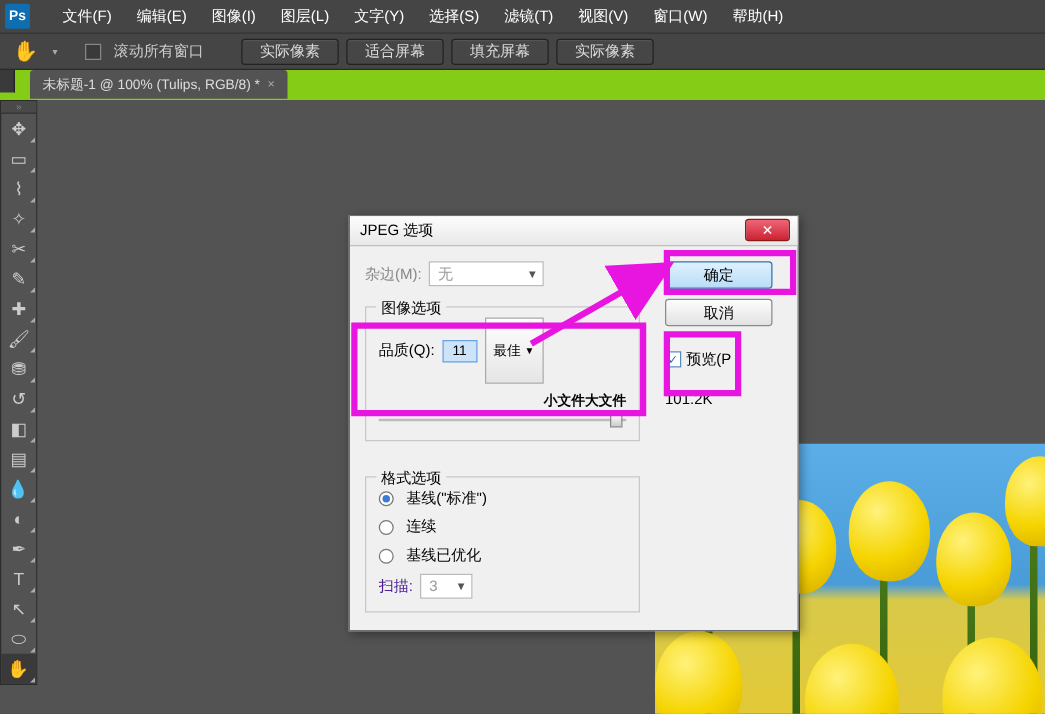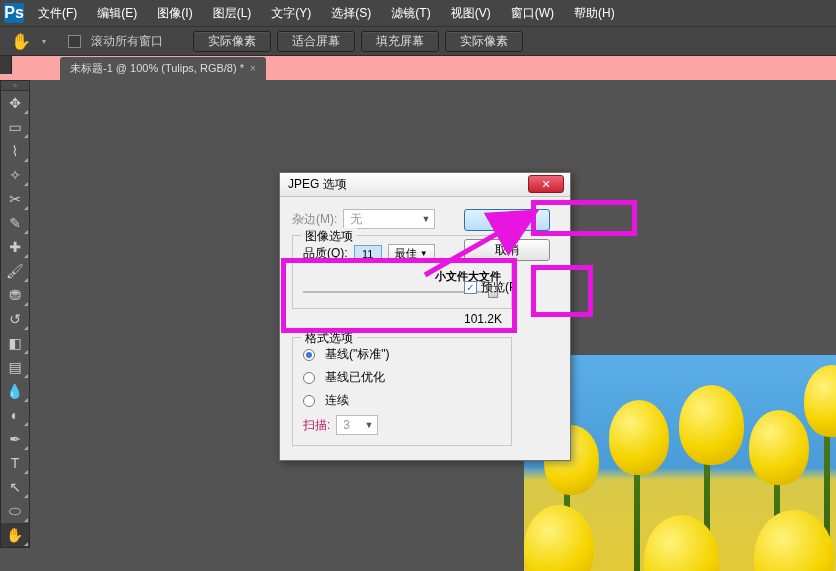--- a/index.html
+++ b/index.html
@@ -1,31 +1,31 @@
 <!DOCTYPE html>
 <html><head>
 <meta charset="utf-8">
 <style>
 * { margin: 0; padding: 0; box-sizing: border-box; font-family: "Microsoft YaHei", Arial, sans-serif; }
 body { background: #535353; color: #ccc; width: 836px; height: 571px; overflow: hidden; position: relative; }
 
 
 .menubar { background: #454545; height: 26px; display: flex; align-items: center; padding-left: 4px; font-size: 12px; }
-.ps-icon { width: 20px; height: 20px; background: #0f6eaf; color: #fff; display: flex; align-items: center; justify-content: center; font-weight: bold; font-size: 16px; margin-right: 4px; border-radius: 2px; }
+.ps-icon { width: 20px; height: 20px; background: #0f6eaf; color: #fff; display: flex; align-items: center; justify-content: center; font-weight: bold; font-size: 11px; margin-right: 16px; border-radius: 2px; }
 .menubar .menu-item { padding: 0 10px; color: #ffffff; cursor: pointer; }
 
 
 .optionsbar { background: #454545; height: 30px; display: flex; align-items: center; padding-left: 10px; border-top: 1px solid #333; border-bottom: 1px solid #2a2a2a; font-size: 12px; gap: 6px; }
 .hand-icon { width: 22px; height: 22px; display: flex; align-items: center; justify-content: center; color: #ddd; font-size: 16px; margin-right: 4px; }
 .tiny-tri { width: 8px; height: 16px; color: #aaa; font-size: 8px; display: flex; align-items: center; }
 .checkbox { width: 13px; height: 13px; border: 1px solid #888; background: #3a3a3a; margin-right: 4px; }
 .opt-btn { background: #464646; border: 1px solid #222; color: #ddd; padding: 1px 14px; font-size: 12px; border-radius: 3px; box-shadow: inset 0 1px 0 rgba(255,255,255,0.08); }
 
 
-.tabbar { background: #fca5a5; height: 24px; display: flex; align-items: flex-end; padding-left: 60px; }
+.tabbar { background: #84cc16; height: 24px; display: flex; align-items: flex-start; padding-left: 24px; }
 .tab { background: #535353; color: #ddd; font-size: 11px; padding: 4px 10px; border-top-left-radius: 3px; border-top-right-radius: 3px; display: flex; align-items: center; gap: 6px; }
 .tab .x { font-size: 10px; color: #aaa; }
 
 
 .left-strip { position: absolute; left: 0; top: 56px; width: 12px; height: 18px; background: #3a3a3a; border-right: 1px solid #222; }
 
 
 .tools { position: absolute; left: 0; top: 80px; width: 30px; background: #535353; border: 1px solid #2c2c2c; display: flex; flex-direction: column; }
 .tools .grip { height: 10px; background: #494949; border-bottom: 1px solid #333; display:flex; align-items:center; justify-content:center; color:#888; font-size:8px; }
 .tools .tool { height: 24px; display: flex; align-items: center; justify-content: center; color: #ccc; font-size: 14px; cursor: pointer; position: relative; }
@@ -34,39 +34,39 @@
 
 
 .canvas { position: absolute; left: 30px; top: 80px; right: 0; bottom: 0; background: #535353; }
 
 
 .imagewrap { position: absolute; left: 494px; top: 275px; width: 332px; height: 250px; background: linear-gradient(180deg,#5caee8 0%, #4a9cd8 45%, #d8c94a 50%, #e7c930 100%); overflow: hidden; }
 .flower { position: absolute; border-radius: 50% 50% 45% 45%; background: radial-gradient(circle at 35% 30%, #fff27a, #f5d400 55%, #d4aa00); }
 .stem { position: absolute; width: 6px; background: linear-gradient(#4a7a1a,#2f5a0a); }
 
 
-.dialog { position: absolute; left: 279px; top: 172px; width: 292px; background: #f0f0f0; border: 1px solid #707070; box-shadow: 2px 2px 8px rgba(0,0,0,0.4); color: #000; font-size: 12px; }
+.dialog { position: absolute; left: 279px; top: 172px; width: 360px; background: #f0f0f0; border: 1px solid #707070; box-shadow: 2px 2px 8px rgba(0,0,0,0.4); color: #000; font-size: 12px; }
 .dialog .titlebar { background: linear-gradient(#fdfdfd,#e8e8e8); height: 24px; display: flex; align-items: center; padding-left: 8px; border-bottom: 1px solid #c0c0c0; position: relative; }
 .dialog .close { position: absolute; right: 6px; top: 2px; width: 36px; height: 18px; background: linear-gradient(#e67,#c23); border: 1px solid #8a1a1a; border-radius: 3px; color: #fff; display: flex; align-items: center; justify-content: center; font-size: 11px; }
 .dialog .body { padding: 12px 12px 14px 12px; position: relative; }
 .row { display: flex; align-items: center; gap: 6px; margin-bottom: 6px; }
 .label { color: #888; }
 .select { border: 1px solid #bbb; background: #fff; height: 20px; display: flex; align-items: center; padding: 0 6px; position: relative; }
 .select .caret { position: absolute; right: 4px; font-size: 9px; color: #555; }
-.fieldset { border: 1px solid #c8c8c8; margin-top: 6px; padding: 8px 10px 10px 10px; position: relative; }
+.fieldset { border: 1px solid #c8c8c8; margin-top: 16px; padding: 8px 10px 10px 10px; position: relative; }
 .fieldset .legend { position: absolute; top: -8px; left: 8px; background: #f0f0f0; padding: 0 4px; font-size: 12px; }
 .numbox { width: 28px; height: 18px; border: 1px solid #6aa3e0; background: #cde3f8; text-align: center; font-size: 11px; color: #000; }
-.qbtn { border: 1px solid #aaa; background: linear-gradient(#fff,#e5e5e5); padding: 1px 6px; font-size: 11px; display: flex; align-items: center; gap: 3px; }
+.qbtn { border: 1px solid #aaa; background: linear-gradient(#fff,#e5e5e5); padding: 18px 6px; font-size: 11px; display: flex; align-items: center; gap: 3px; }
 .slider-row { display: flex; justify-content: flex-end; font-size: 11px; margin-top: 6px; font-weight: bold; }
 .slider-track { position: relative; height: 12px; margin-top: 2px; }
 .slider-track .line { position: absolute; top: 5px; left: 0; right: 0; height: 2px; background: #bbb; }
 .slider-track .thumb { position: absolute; top: 0; width: 10px; height: 12px; background: linear-gradient(#fff,#ccc); border: 1px solid #888; left: calc(96% - 5px); }
 .radio { width: 12px; height: 12px; border-radius: 50%; border: 1px solid #777; display: inline-flex; align-items: center; justify-content: center; margin-right: 4px; background: #fff; }
 .radio.checked::after { content: ""; width: 6px; height: 6px; border-radius: 50%; background: #3b7bd6; }
-.disabled { color: #be185d; }
+.disabled { color: #4c1d95; }
 .scans { display: flex; align-items: center; gap: 6px; margin-top: 6px; }
 .scans .select { width: 42px; color: #9a9a9a; }
 
 .rightcol { position: absolute; right: 12px; top: 12px; width: 94px; display: flex; flex-direction: column; gap: 8px; }
 .btn { width: 86px; height: 22px; border: 1px solid #8a8a8a; border-radius: 3px; background: linear-gradient(#fdfdfd,#e2e2e2); display: flex; align-items: center; justify-content: center; font-size: 12px; }
 .btn.primary { border: 1px solid #2a72b5; background: linear-gradient(#dff1ff,#b9ddf7); }
 .preview-row { display: flex; align-items: center; gap: 4px; font-size: 12px; margin-top: 10px; }
 .chk { width: 13px; height: 13px; border: 1px solid #5a8ac0; background: #fff; display: flex; align-items: center; justify-content: center; color: #2a72b5; font-size: 10px; }
 .sizetxt { font-size: 12px; margin-top: 8px; }
 
@@ -191,25 +191,25 @@
     </div>
 
     <div class="fieldset" style="width:220px; margin-top:28px;">
       <div class="legend">格式选项</div>
       <div class="row">
         <span class="radio checked"></span>
         <span>基线("标准")</span>
       </div>
       <div class="row">
         <span class="radio"></span>
+        <span>连续</span>
+      </div>
+      <div class="row">
+        <span class="radio"></span>
         <span>基线已优化</span>
-      </div>
-      <div class="row">
-        <span class="radio"></span>
-        <span>连续</span>
       </div>
       <div class="scans">
         <span class="disabled">扫描:</span>
         <div class="select">
           <span>3</span>
           <span class="caret">▼</span>
         </div>
       </div>
     </div>
 

